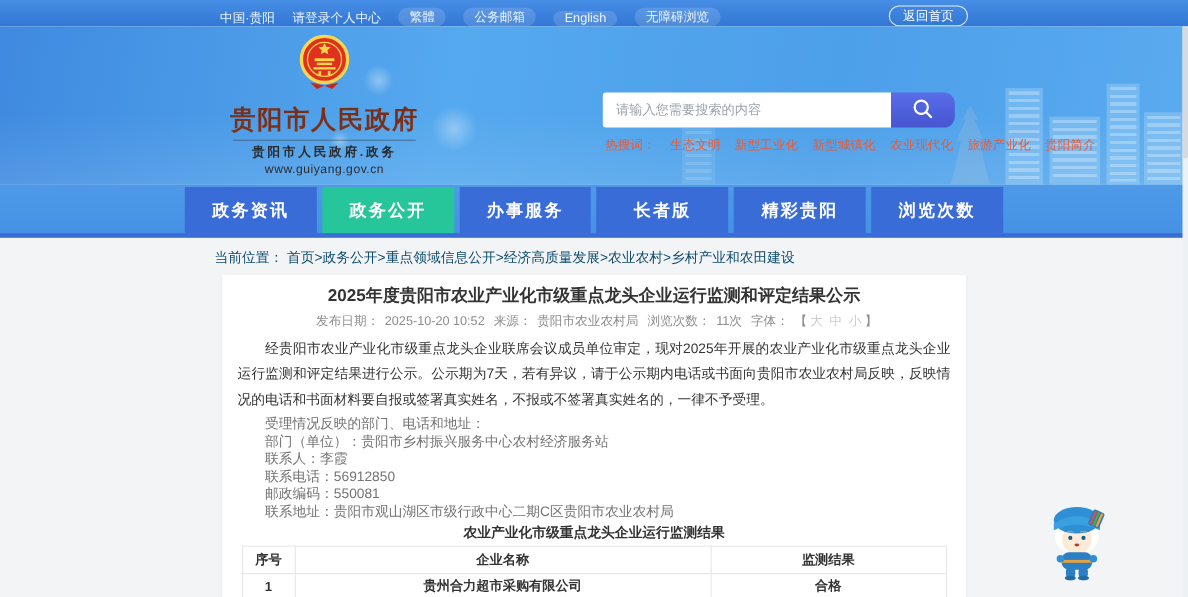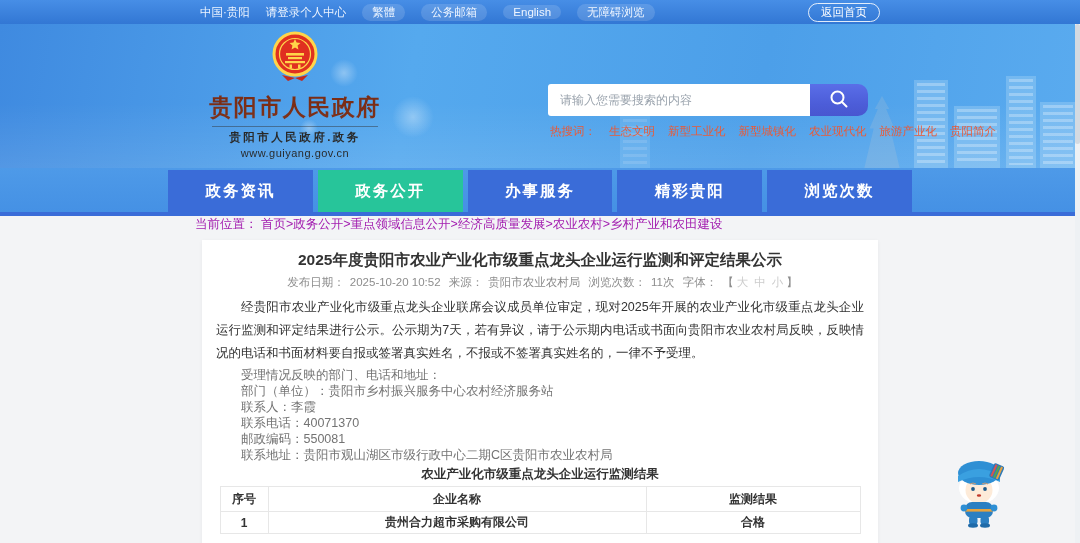--- a/index.html
+++ b/index.html
@@ -3,21 +3,21 @@
 <meta charset="utf-8">
 <style>
   html,body{margin:0;padding:0;}
   body{
     width:1080px;height:543px;overflow:hidden;position:relative;
     font-family:"Liberation Sans","DejaVu Sans",sans-serif;
     background:#f3f4f6;
   }
   
   .topbar{height:24px;background:linear-gradient(180deg,#478ee6,#3277d4);}
-  .topbar-inner{width:680px;margin:0 auto;height:24px;display:flex;align-items:center;gap:16px;font-size:11.5px;color:#eef5ff;}
+  .topbar-inner{width:680px;margin:0 auto;height:24px;display:flex;align-items:flex-end;gap:16px;font-size:11.5px;color:#eef5ff;}
   .toplink{cursor:pointer;white-space:nowrap;}
   .toplink.pill{background:rgba(255,255,255,.14);border-radius:9px;padding:1px 10px;}
   .home-btn{margin-left:auto;border:1px solid rgba(255,255,255,.85);border-radius:10px;padding:1px 12px;cursor:pointer;font-size:11.5px;color:#fff;}
   
   .banner{height:144px;position:relative;overflow:hidden;
     background:linear-gradient(100deg,#3f8ae0 0%,#55a9ee 38%,#4c9fe9 70%,#5aabef 100%);}
   .banner::after{content:"";position:absolute;inset:0;background:linear-gradient(180deg,rgba(255,255,255,0) 55%,rgba(255,255,255,.10));pointer-events:none;}
   .bokeh{position:absolute;border-radius:50%;background:radial-gradient(circle,rgba(255,255,255,.35),rgba(255,255,255,0) 70%);}
   .bld{position:absolute;bottom:0;background:rgba(190,225,250,.30);}
   .bld .win{position:absolute;inset:3px;background:repeating-linear-gradient(180deg,rgba(255,255,255,.28) 0 3px,transparent 3px 7px);}
@@ -35,21 +35,21 @@
   .search-btn{width:58px;height:32px;border:none;cursor:pointer;background:linear-gradient(180deg,#5a6ee8,#4453cf);border-radius:0 10px 10px 0;display:flex;align-items:center;justify-content:center;}
   .hotwords{position:absolute;left:350px;top:100px;display:flex;gap:13px;font-size:11.5px;color:#e8532f;white-space:nowrap;}
   .hotwords .hw{cursor:pointer;}
   
   .nav{height:48px;background:linear-gradient(180deg,#4e9ae8,#4490e4);position:relative;}
   .nav-inner{width:744px;margin:0 auto;display:flex;gap:5px;padding-top:2px;}
   .nav-item{flex:1;height:42px;background:#3a6cd8;color:#fff;font-size:15.5px;font-weight:bold;letter-spacing:2px;display:flex;align-items:center;justify-content:center;cursor:pointer;white-space:nowrap;}
   .nav-item.active{background:#27c59a;}
   .nav-strip{position:absolute;left:0;right:0;bottom:0;height:4px;background:#3a6cd8;}
   
-  .breadcrumb{width:690px;margin:0 auto;padding:0 0 7px;font-size:12.5px;color:#a21caf;line-height:17px;}
+  .breadcrumb{width:690px;margin:0 auto;padding:10px 0 7px;font-size:12.5px;color:#0c4a6e;line-height:17px;}
   .card{width:676px;margin:0 auto;background:#fff;box-shadow:0 1px 4px rgba(0,0,0,.05);padding:10px 14px 20px;box-sizing:border-box;min-height:300px;}
   .article-title{text-align:center;font-size:15.5px;font-weight:bold;color:#333;line-height:19px;margin-bottom:6px;}
   .meta{text-align:center;font-size:11.5px;color:#8d8d8d;line-height:14px;margin-bottom:7px;white-space:nowrap;}
   .meta .seg{margin:0 5px;}
   .meta .fsize{color:#cccccc;margin:0 3px;cursor:pointer;}
   .para{font-size:12.5px;color:#333;line-height:23px;text-align:justify;text-indent:2em;margin:0 0 2px;}
   .contact-line{font-size:12.5px;color:#737373;line-height:16px;margin:0;text-indent:2em;white-space:nowrap;}
   .table-caption{text-align:center;font-size:12.5px;font-weight:bold;color:#333;line-height:15px;margin:4px 0 4px;}
   table.result{width:640px;margin:0 auto;border-collapse:collapse;font-size:12px;color:#333;table-layout:fixed;}
   table.result th,table.result td{border:1px solid #e7e7e7;text-align:center;font-weight:bold;padding:0;overflow:hidden;white-space:nowrap;}
@@ -141,20 +141,21 @@
       <span class="hw">贵阳简介</span>
     </div>
   </div>
 </div>
 
 <div class="nav">
   <div class="nav-inner">
     <div class="nav-item">政务资讯</div>
     <div class="nav-item active">政务公开</div>
     <div class="nav-item">办事服务</div>
+    <div class="nav-item">长者版</div>
     <div class="nav-item">精彩贵阳</div>
     <div class="nav-item">浏览次数</div>
   </div>
   <div class="nav-strip"></div>
 </div>
 
 <div class="breadcrumb">
   <span>当前位置：</span>
   <span>首页&gt;政务公开&gt;重点领域信息公开&gt;经济高质量发展&gt;农业农村&gt;乡村产业和农田建设</span>
 </div>
@@ -167,21 +168,21 @@
     <span class="seg">来源：</span><span>贵阳市农业农村局</span>
     <span class="seg">浏览次数：</span><span>11次</span>
     <span class="seg">字体：</span><span>【</span><span class="fsize">大</span><span class="fsize">中</span><span class="fsize">小</span><span>】</span>
   </div>
 
   <p class="para">经贵阳市农业产业化市级重点龙头企业联席会议成员单位审定，现对2025年开展的农业产业化市级重点龙头企业运行监测和评定结果进行公示。公示期为7天，若有异议，请于公示期内电话或书面向贵阳市农业农村局反映，反映情况的电话和书面材料要自报或签署真实姓名，不报或不签署真实姓名的，一律不予受理。</p>
 
   <p class="contact-line">受理情况反映的部门、电话和地址：</p>
   <p class="contact-line">部门（单位）：贵阳市乡村振兴服务中心农村经济服务站</p>
   <p class="contact-line">联系人：李霞</p>
-  <p class="contact-line">联系电话：40071370</p>
+  <p class="contact-line">联系电话：56912850</p>
   <p class="contact-line">邮政编码：550081</p>
   <p class="contact-line">联系地址：贵阳市观山湖区市级行政中心二期C区贵阳市农业农村局</p>
 
   <div class="table-caption">农业产业化市级重点龙头企业运行监测结果</div>
 
   <table class="result">
     <colgroup>
         <col class="col-no">
         <col class="col-name">
         <col class="col-result">

